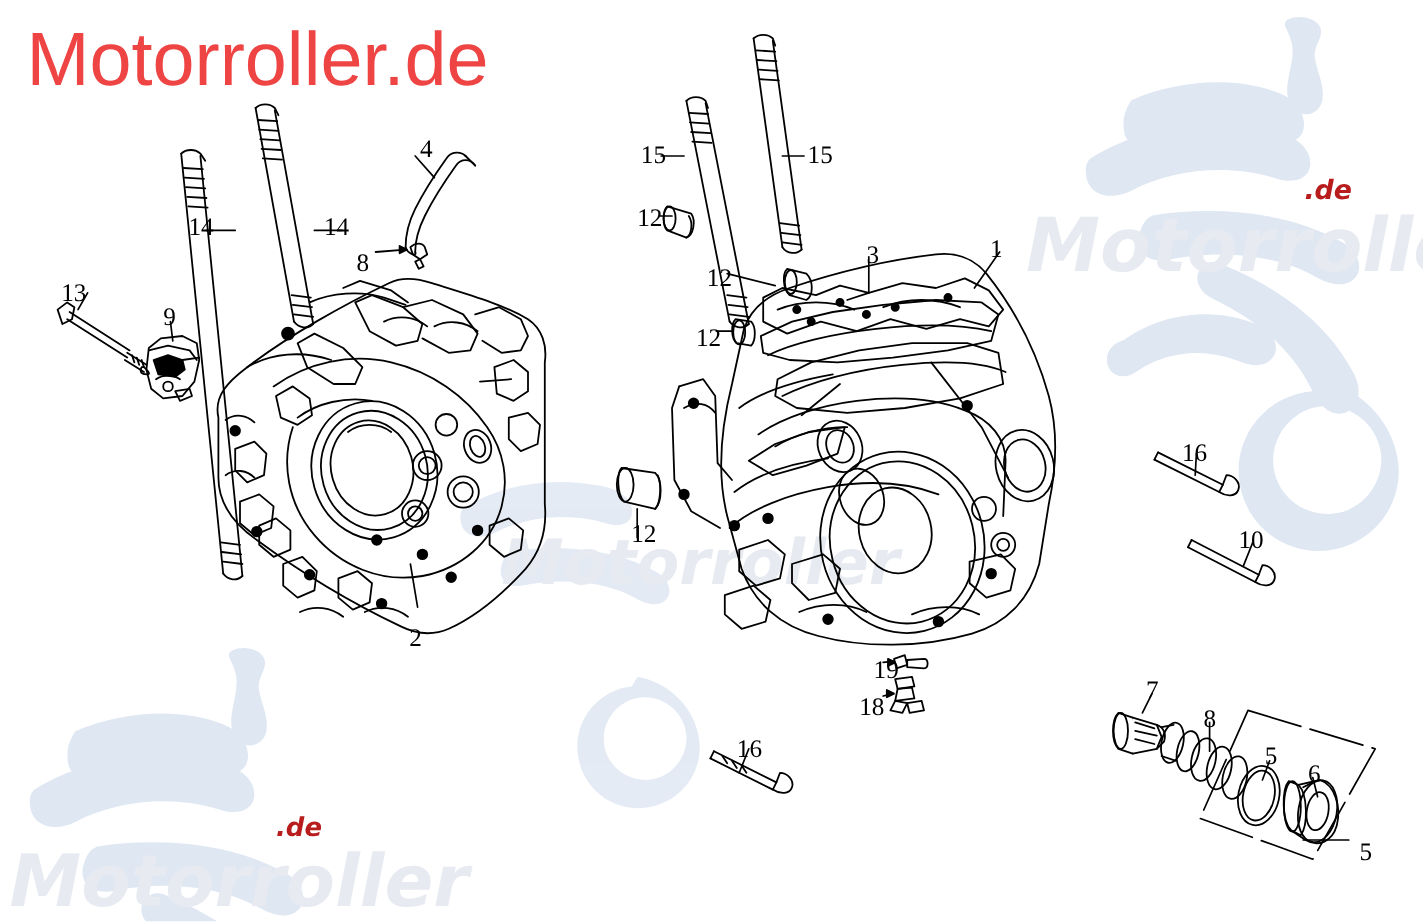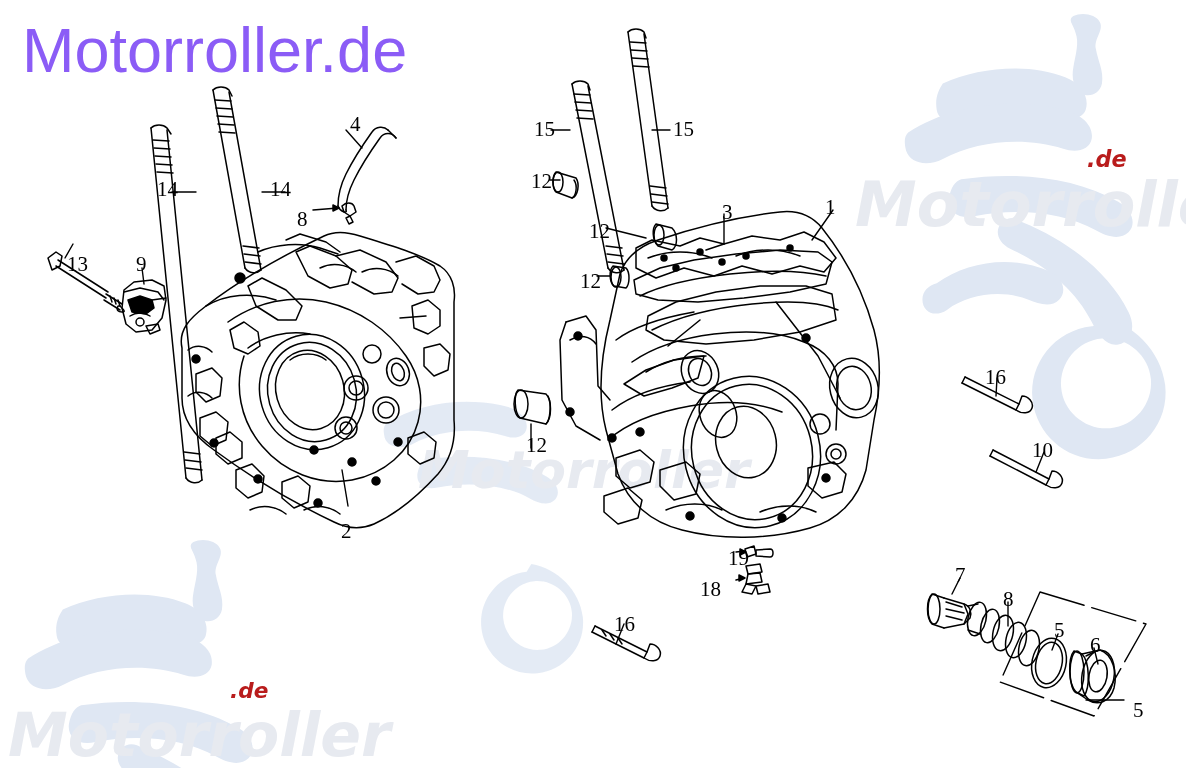--- a/index.html
+++ b/index.html
@@ -28,21 +28,21 @@
   #art-layer { z-index: 2; }
   #label-layer { z-index: 3; }
 
   .wm-top {
     position: absolute;
     left: 22px;
     top: 14px;
     font-size: 63px;
     font-weight: 300;
     letter-spacing: 0px;
-    color: #8b5cf6;
+    color: #ef4444;
     font-family: "Liberation Sans", sans-serif;
     white-space: nowrap;
   }
   .wm-brand {
     position: absolute;
     font-family: "DejaVu Sans", sans-serif;
     font-style: italic;
     font-weight: bold;
     white-space: nowrap;
     color: #e7eaf0;
@@ -422,25 +422,25 @@
       <div class="lbl" style="left: 1090px; top: 635px;">6</div>
       <div class="lbl" style="left: 955px; top: 565px;">7</div>
       <div class="lbl" style="left: 1003px; top: 589px;">8</div>
       <div class="lbl" style="left: 136px; top: 254px;">9</div>
       <div class="lbl" style="left: 297px; top: 209px;">8</div>
       <div class="lbl" style="left: 1054px; top: 620px;">5</div>
       <div class="lbl" style="left: 531px; top: 171px;">12</div>
       <div class="lbl" style="left: 589px; top: 221px;">12</div>
       <div class="lbl" style="left: 580px; top: 271px;">12</div>
       <div class="lbl" style="left: 526px; top: 435px;">12</div>
-      <div class="lbl" style="left: 67px; top: 234px; margin-top: 20px;">13</div>
+      <div class="lbl" style="left: 51px; top: 234px;">13</div>
       <div class="lbl" style="left: 157px; top: 179px;">14</div>
       <div class="lbl" style="left: 270px; top: 179px;">14</div>
       <div class="lbl" style="left: 534px; top: 119px;">15</div>
       <div class="lbl" style="left: 673px; top: 119px;">15</div>
       <div class="lbl" style="left: 985px; top: 367px;">16</div>
       <div class="lbl" style="left: 614px; top: 614px;">16</div>
       <div class="lbl" style="left: 1032px; top: 440px;">10</div>
-      <div class="lbl" style="left: 700px; top: 579px;">18</div>
+      <div class="lbl" style="left: 716px; top: 579px;">18</div>
       <div class="lbl" style="left: 728px; top: 548px;">19</div>
     </div>
 
 </div>
 
 </body></html>

